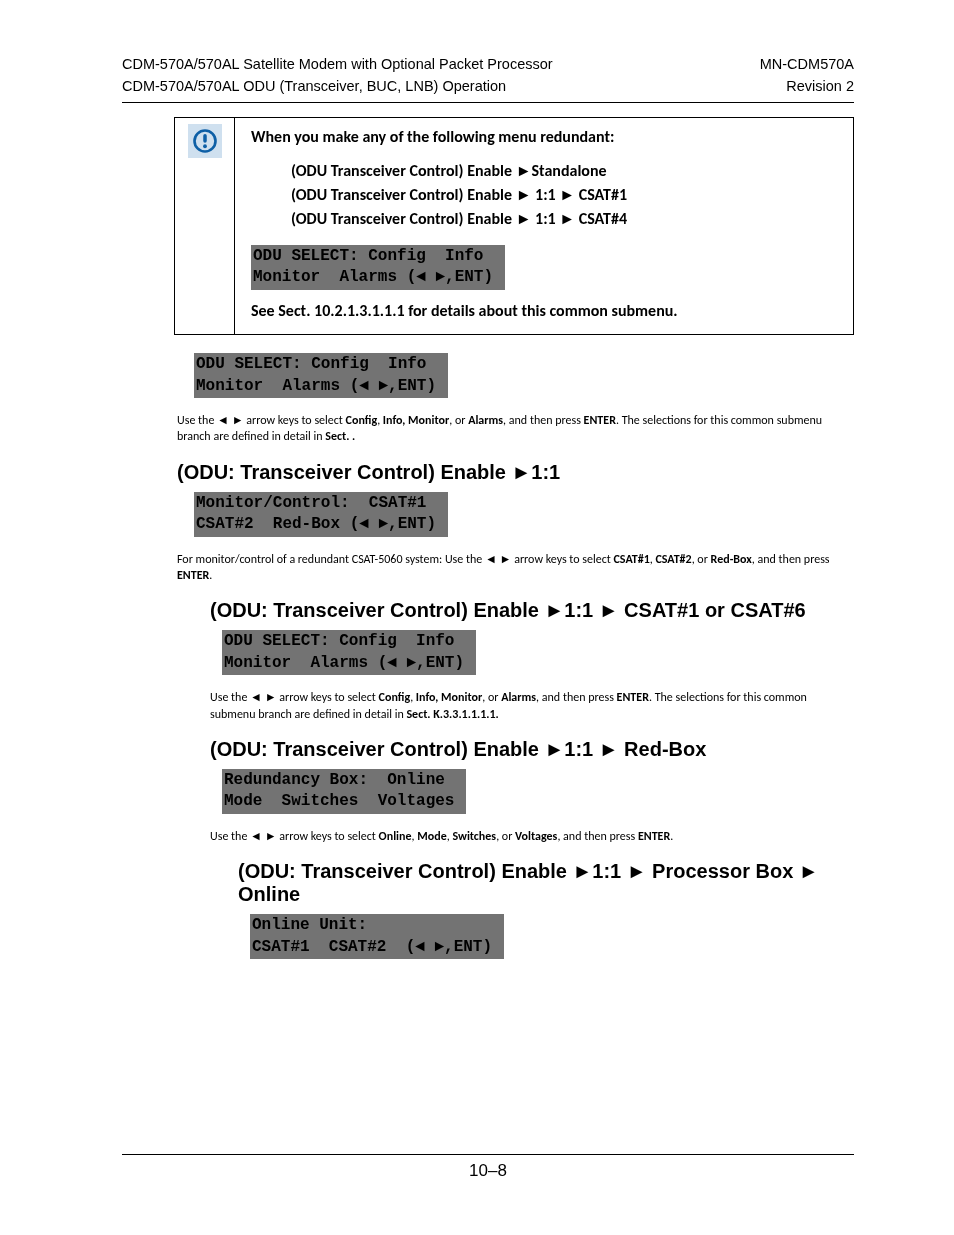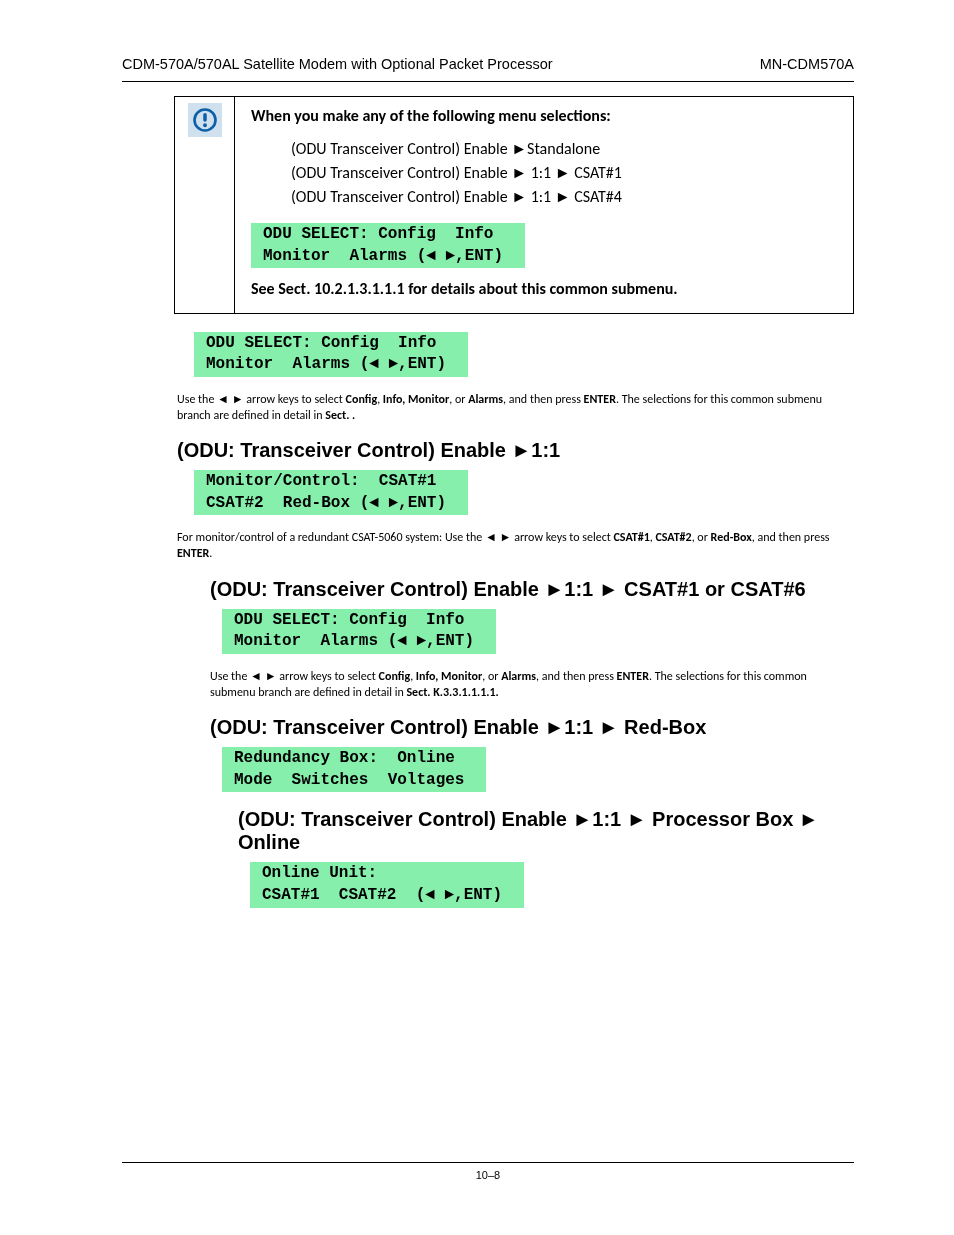--- a/index.html
+++ b/index.html
@@ -56,31 +56,31 @@
   }
   .notice-icon svg { width: 28px; height: 28px; }
   .notice-body {
     flex: 1;
     padding: 8px 16px 12px 16px;
     font-size: 16px;
     line-height: 1.4;
   }
   .notice-body .lead { font-weight: 700; margin-bottom: 10px; }
   .ind-block { margin-left: 40px; margin-bottom: 14px; }
-  .ind-block .bl { font-weight: 400; line-height: 1.5; }
+  .ind-block .bl { font-weight: 700; line-height: 1.5; }
   .notice-body .mid { font-weight: 700; margin-bottom: 8px; }
   .code {
     font-family: "Courier New", monospace;
     font-weight: 700;
     font-size: 16px;
-    background: #86efac;
+    background: #737373;
     display: inline-block;
     white-space: pre;
     line-height: 1.35;
-    padding: 1px 12px;
+    padding: 1px 2px;
   }
   .notice-body .ref { font-weight: 700; margin-top: 10px; }
   .h2 {
     font-family: Arial, Helvetica, sans-serif;
     font-weight: 700;
     font-size: 20px;
     margin: 16px 0 8px 55px;
   }
   .h2b { margin-left: 88px; }
   .h2c { margin-left: 116px; }
@@ -93,53 +93,57 @@
     font-size: 12px;
   }
   .para2 { margin-left: 88px; }
   .b { font-weight: 700; }
   .footer {
     position: absolute;
     bottom: 14px;
     left: 0; right: 0;
     text-align: center;
     font-family: Arial, Helvetica, sans-serif;
-    font-size: 11px;
+    font-size: 17px;
   }
   .footrule {
     border: 0;
     border-top: 1px solid #000;
     margin: 0 0 6px 0;
   }
 </style>
 </head>
 <body>
 
 <div class="page">
 
   <div>
     <div class="header-row">
       <div>CDM-570A/570AL Satellite Modem with Optional Packet Processor</div>
       <div>MN-CDM570A</div>
     </div>
+    <div class="header-row" style="margin-top:-4px">
+      <div>CDM-570A/570AL ODU (Transceiver, BUC, LNB) Operation</div>
+      <div>Revision 2</div>
+    </div>
     <hr class="hr">
   </div>
 
   <div class="notice">
     <div class="notice-icon-cell">
       <div class="notice-icon">
         <svg viewBox="0 0 32 32">
           <circle cx="16" cy="16" r="12" fill="none" stroke="#0d5fa6" stroke-width="3"></circle>
           <rect x="14" y="8" width="4" height="10" rx="2" fill="#0d5fa6"></rect>
           <circle cx="16" cy="22" r="2.2" fill="#0d5fa6"></circle>
         </svg>
       </div>
     </div>
     <div class="notice-body">
-      <div class="lead">When you make any of the following menu selections:</div>
+      <div class="lead">When you make any of the following menu redundant:</div>
       <div class="ind-block">
         <div class="bl">(ODU Transceiver Control) Enable ►Standalone</div>
         <div class="bl">(ODU Transceiver Control) Enable ► 1:1 ► CSAT#1</div>
         <div class="bl">(ODU Transceiver Control) Enable ► 1:1 ► CSAT#4</div>
       </div>
       <div style="margin-left:0"><span class="code">ODU SELECT: Config  Info 
 Monitor  Alarms (◄ ►,ENT) </span></div>
       <div class="ref">See Sect. 10.2.1.3.1.1.1 for details about this common submenu.</div>
     </div>
   </div>
@@ -160,20 +164,23 @@
   <div class="h2 h2b">(ODU: Transceiver Control) Enable ►1:1 ► CSAT#1 or CSAT#6</div>
   <div class="codeblk2"><span class="code">ODU SELECT: Config  Info 
 Monitor  Alarms (◄ ►,ENT) </span></div>
   <div class="para para2">
     <span>Use the ◄ ► arrow keys to select </span><span class="b">Config</span><span>, </span><span class="b">Info, Monitor</span><span>, or </span><span class="b">Alarms</span><span>, and then press </span><span class="b">ENTER</span><span>. The selections for this common submenu branch are defined in detail in </span><span class="b">Sect. K.3.3.1.1.1.1.</span>
   </div>
 
   <div class="h2 h2b">(ODU: Transceiver Control) Enable ►1:1 ► Red-Box</div>
   <div class="codeblk2"><span class="code">Redundancy Box:  Online 
 Mode  Switches  Voltages </span></div>
+  <div class="para para2">
+    <span>Use the ◄ ► arrow keys to select </span><span class="b">Online</span><span>, </span><span class="b">Mode</span><span>, </span><span class="b">Switches</span><span>, or </span><span class="b">Voltages</span><span>, and then press </span><span class="b">ENTER</span><span>.</span>
+  </div>
 
   <div class="h2 h2c">(ODU: Transceiver Control) Enable ►1:1 ► Processor Box ► Online</div>
   <div class="codeblk3"><span class="code">Online Unit:             
 CSAT#1  CSAT#2  (◄ ►,ENT) </span></div>
 
   <div class="footer">
     <hr class="footrule">
     <span>10–8</span>
   </div>
 </div>

